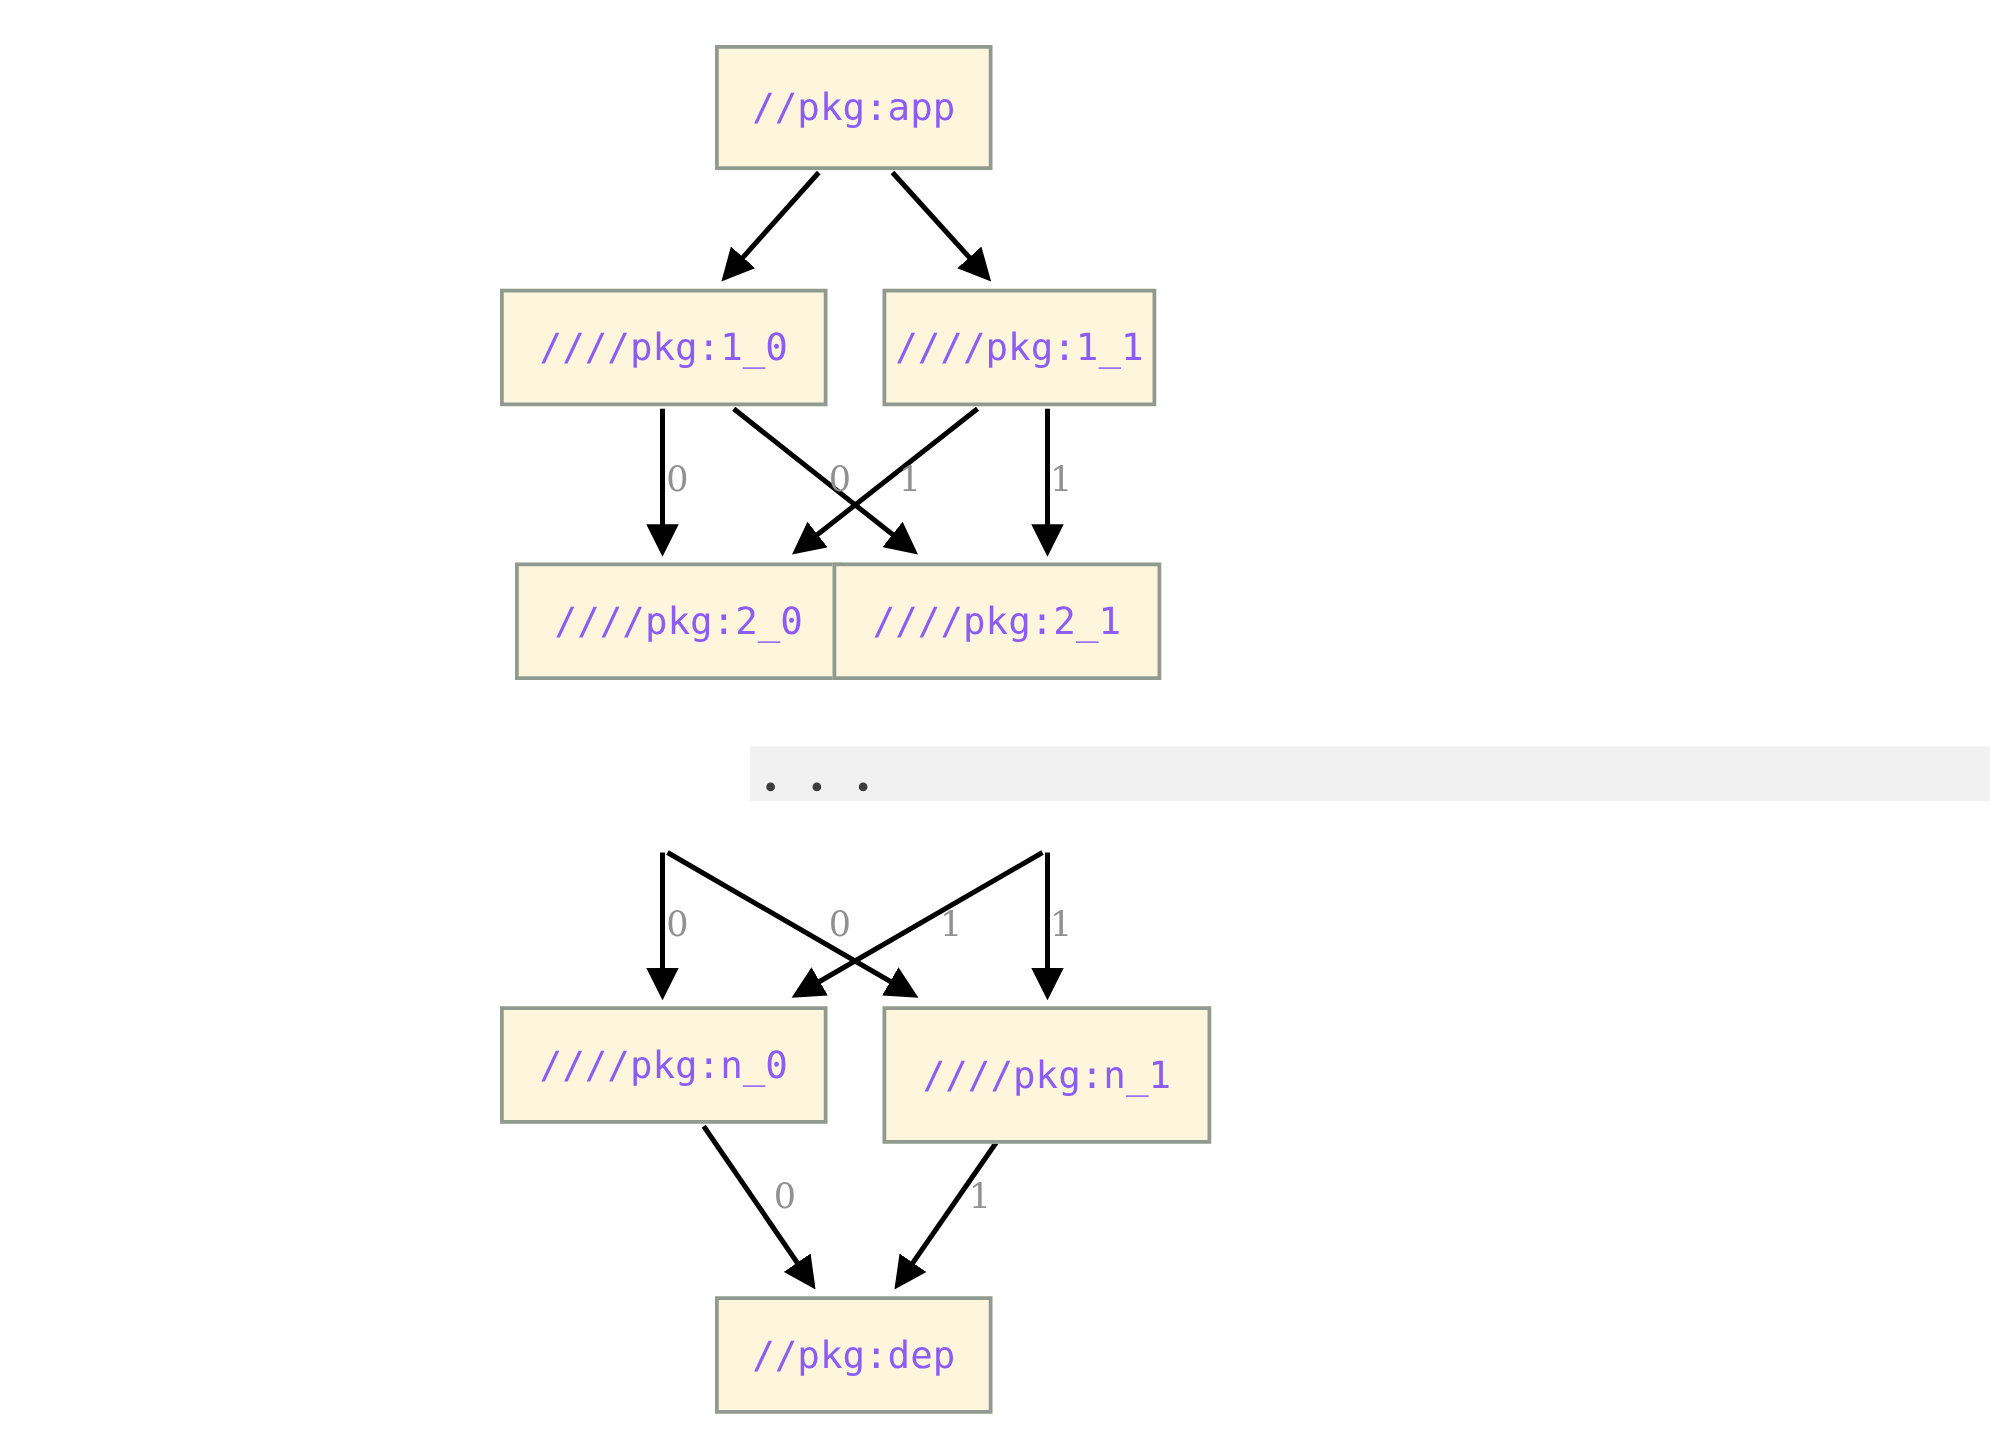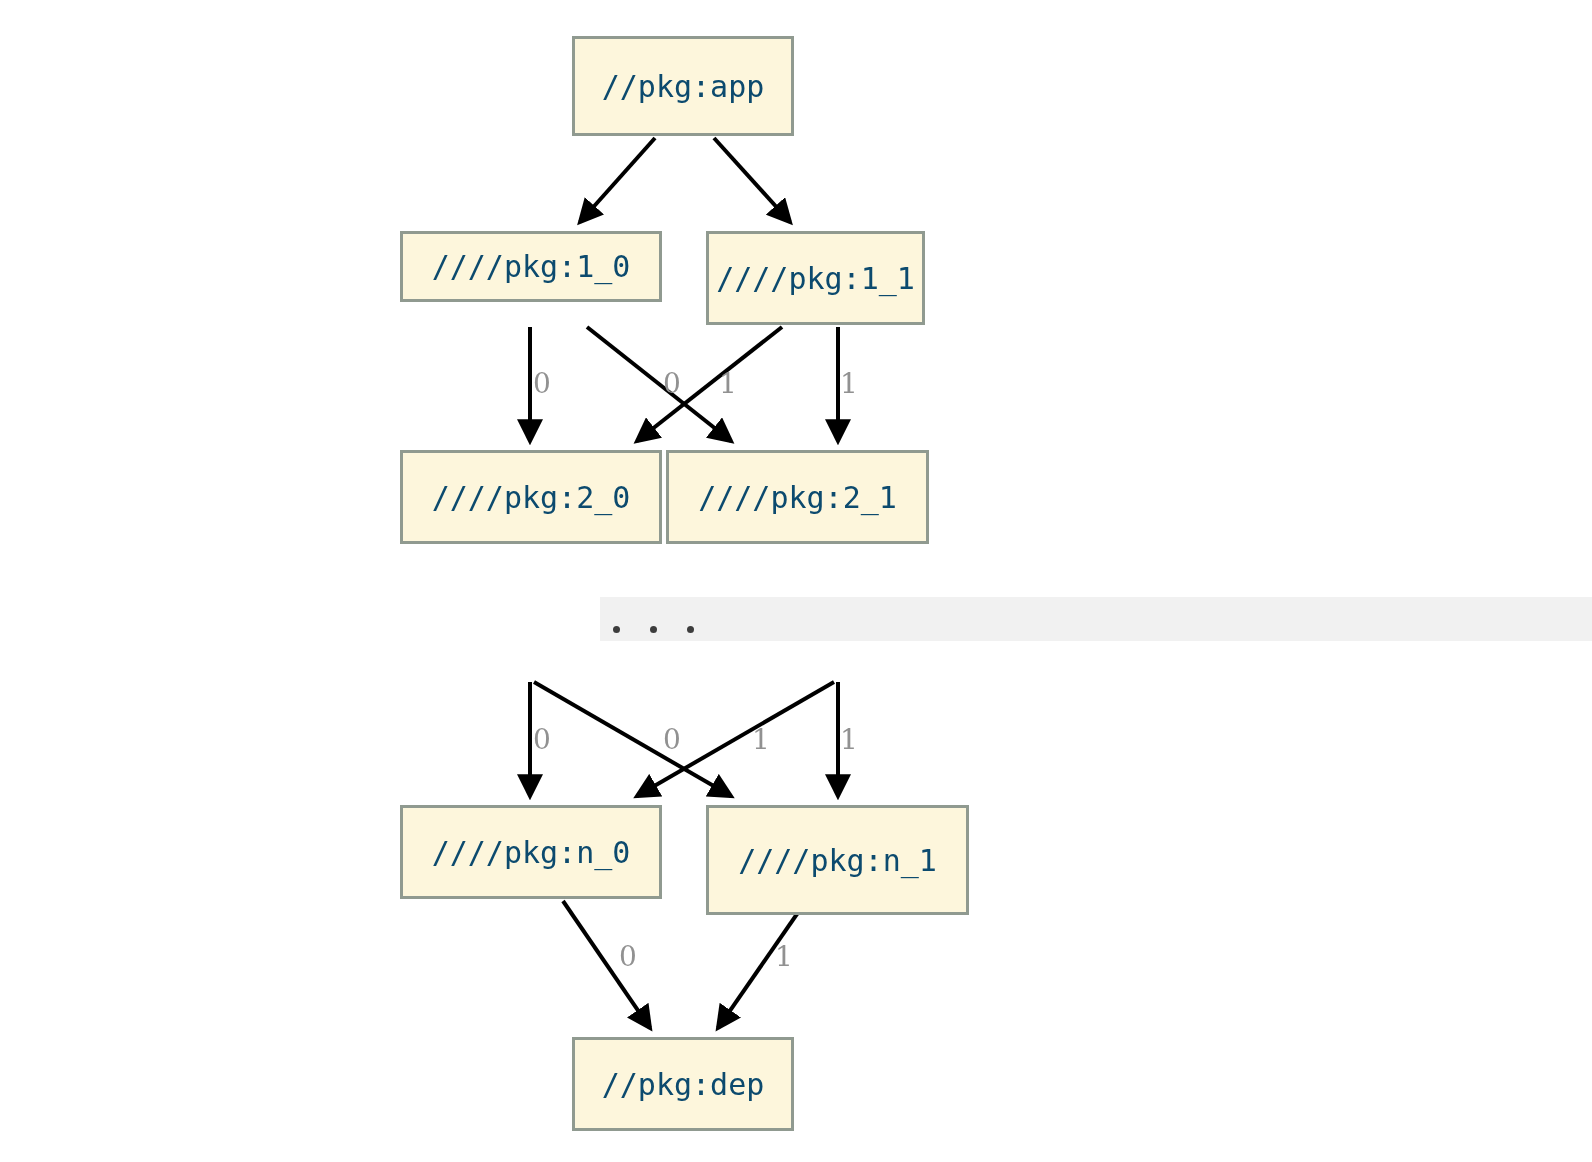--- a/index.html
+++ b/index.html
@@ -24,21 +24,21 @@
   .node-box {
     position: absolute;
     box-sizing: border-box;
     background: #fdf6dc;
     border: 3px solid #909a90;
     display: flex;
     align-items: center;
     justify-content: center;
     font-family: "DejaVu Sans Mono", "Liberation Mono", monospace;
     font-size: 30px;
-    color: #0c4a6e;
+    color: #8b5cf6;
     letter-spacing: 0px;
     white-space: nowrap;
   }
   .edge-label {
     position: absolute;
     font-family: "DejaVu Serif", "Liberation Serif", serif;
     font-size: 28px;
     color: #919191;
     line-height: 1;
     user-select: none;
@@ -90,23 +90,23 @@
   </g>
 
   <g stroke="#000000" stroke-width="4" fill="none">
     <line x1="563" y1="901" x2="650" y2="1028" marker-end="url(#arrow)"></line>
     <line x1="806" y1="901" x2="718" y2="1028" marker-end="url(#arrow)"></line>
   </g>
 </svg>
 
 <div id="nodes-layer">
     <div class="node-box" style="left: 572px; top: 36px; width: 222px; height: 100px; background: rgb(253, 246, 220); border-color: rgb(144, 154, 144);">//pkg:app</div>
-    <div class="node-box" style="left: 400px; top: 231px; width: 262px; height: 71px; background: rgb(253, 246, 220); border-color: rgb(144, 154, 144);">////pkg:1_0</div>
+    <div class="node-box" style="left: 400px; top: 231px; width: 262px; height: 94px; background: rgb(253, 246, 220); border-color: rgb(144, 154, 144);">////pkg:1_0</div>
     <div class="node-box" style="left: 706px; top: 231px; width: 219px; height: 94px; background: rgb(253, 246, 220); border-color: rgb(144, 154, 144);">////pkg:1_1</div>
-    <div class="node-box" style="left: 400px; top: 450px; width: 262px; height: 94px; background: rgb(253, 246, 220); border-color: rgb(144, 154, 144);">////pkg:2_0</div>
+    <div class="node-box" style="left: 412px; top: 450px; width: 262px; height: 94px; background: rgb(253, 246, 220); border-color: rgb(144, 154, 144);">////pkg:2_0</div>
     <div class="node-box" style="left: 666px; top: 450px; width: 263px; height: 94px; background: rgb(253, 246, 220); border-color: rgb(144, 154, 144);">////pkg:2_1</div>
     <div class="node-box" style="left: 400px; top: 805px; width: 262px; height: 94px; background: rgb(253, 246, 220); border-color: rgb(144, 154, 144);">////pkg:n_0</div>
     <div class="node-box" style="left: 706px; top: 805px; width: 263px; height: 110px; background: rgb(253, 246, 220); border-color: rgb(144, 154, 144);">////pkg:n_1</div>
     <div class="node-box" style="left: 572px; top: 1037px; width: 222px; height: 94px; background: rgb(253, 246, 220); border-color: rgb(144, 154, 144);">//pkg:dep</div>
   </div>
 <div id="labels-layer">
     <span class="edge-label" style="left: 533px; top: 370px; color: rgb(145, 145, 145);">0</span>
     <span class="edge-label" style="left: 663px; top: 370px; color: rgb(145, 145, 145);">0</span>
     <span class="edge-label" style="left: 719px; top: 370px; color: rgb(145, 145, 145);">1</span>
     <span class="edge-label" style="left: 840px; top: 370px; color: rgb(145, 145, 145);">1</span>

